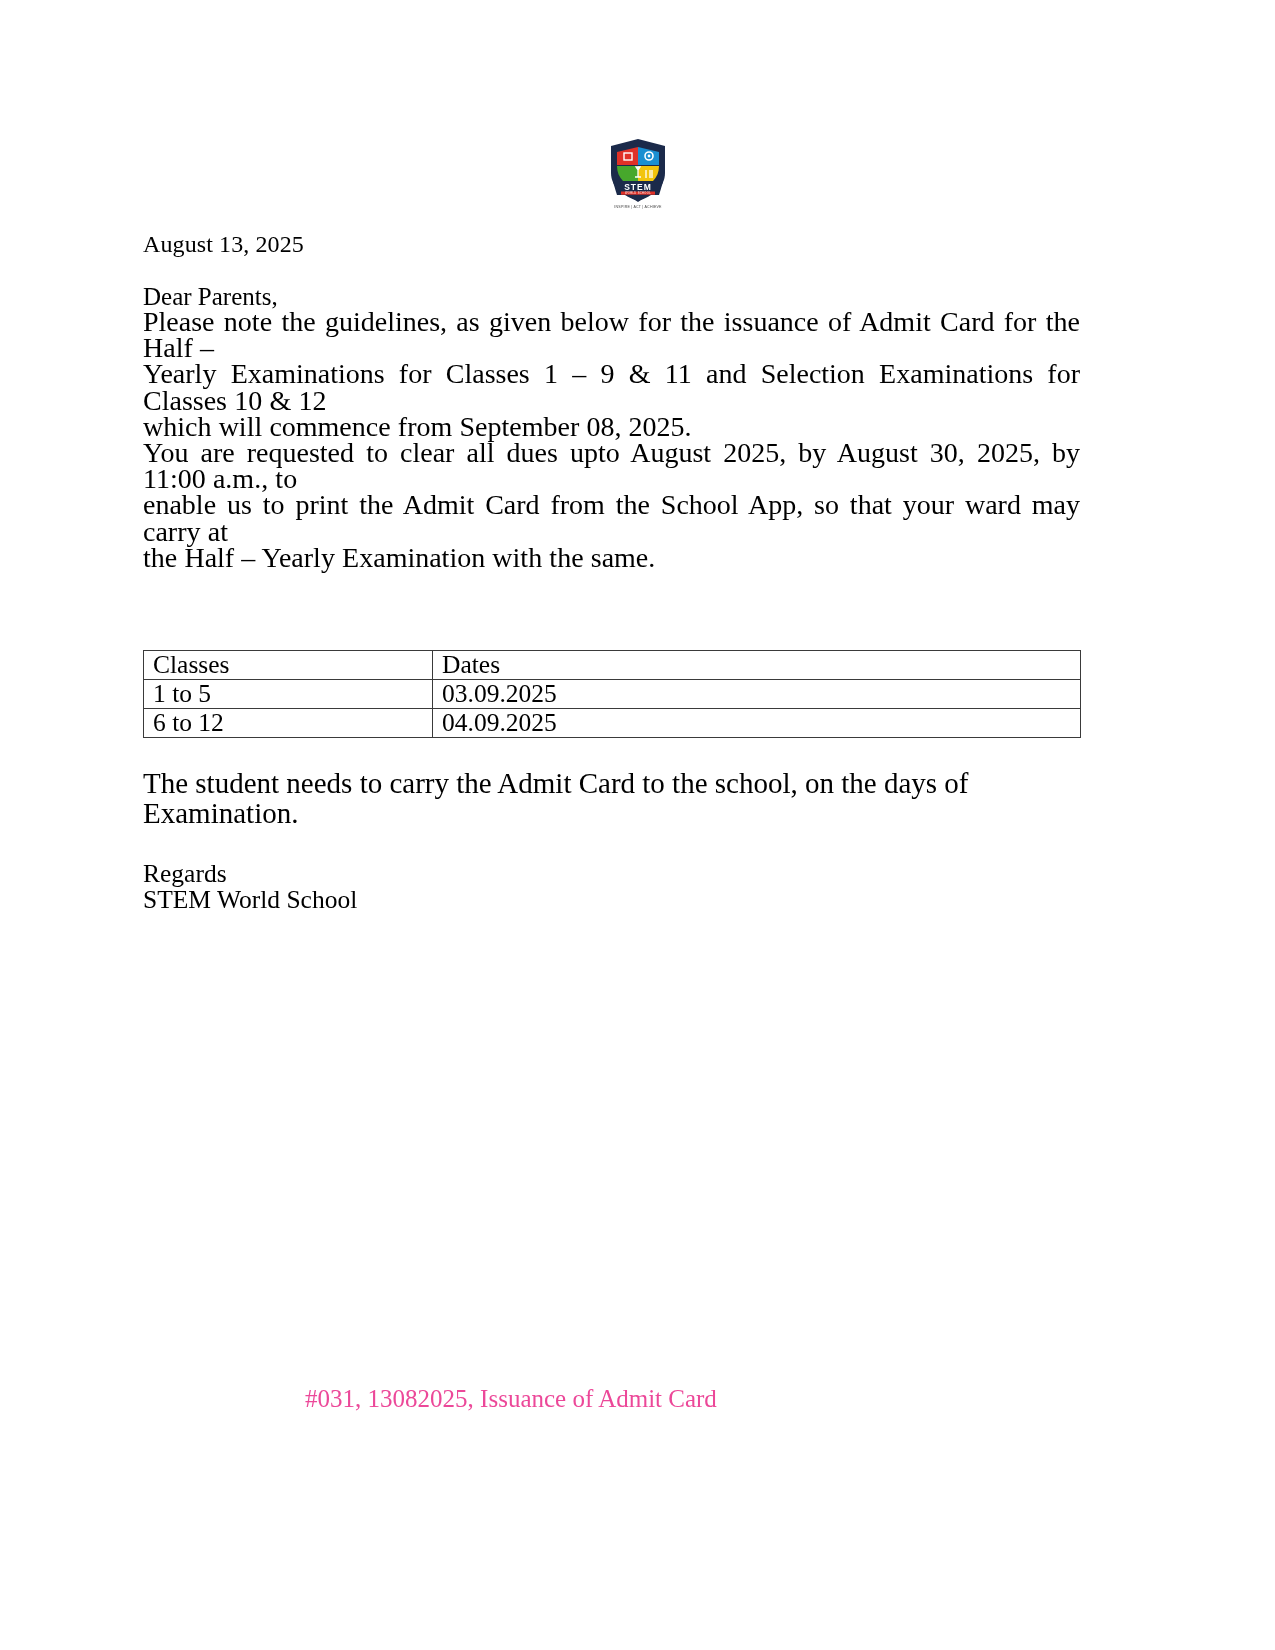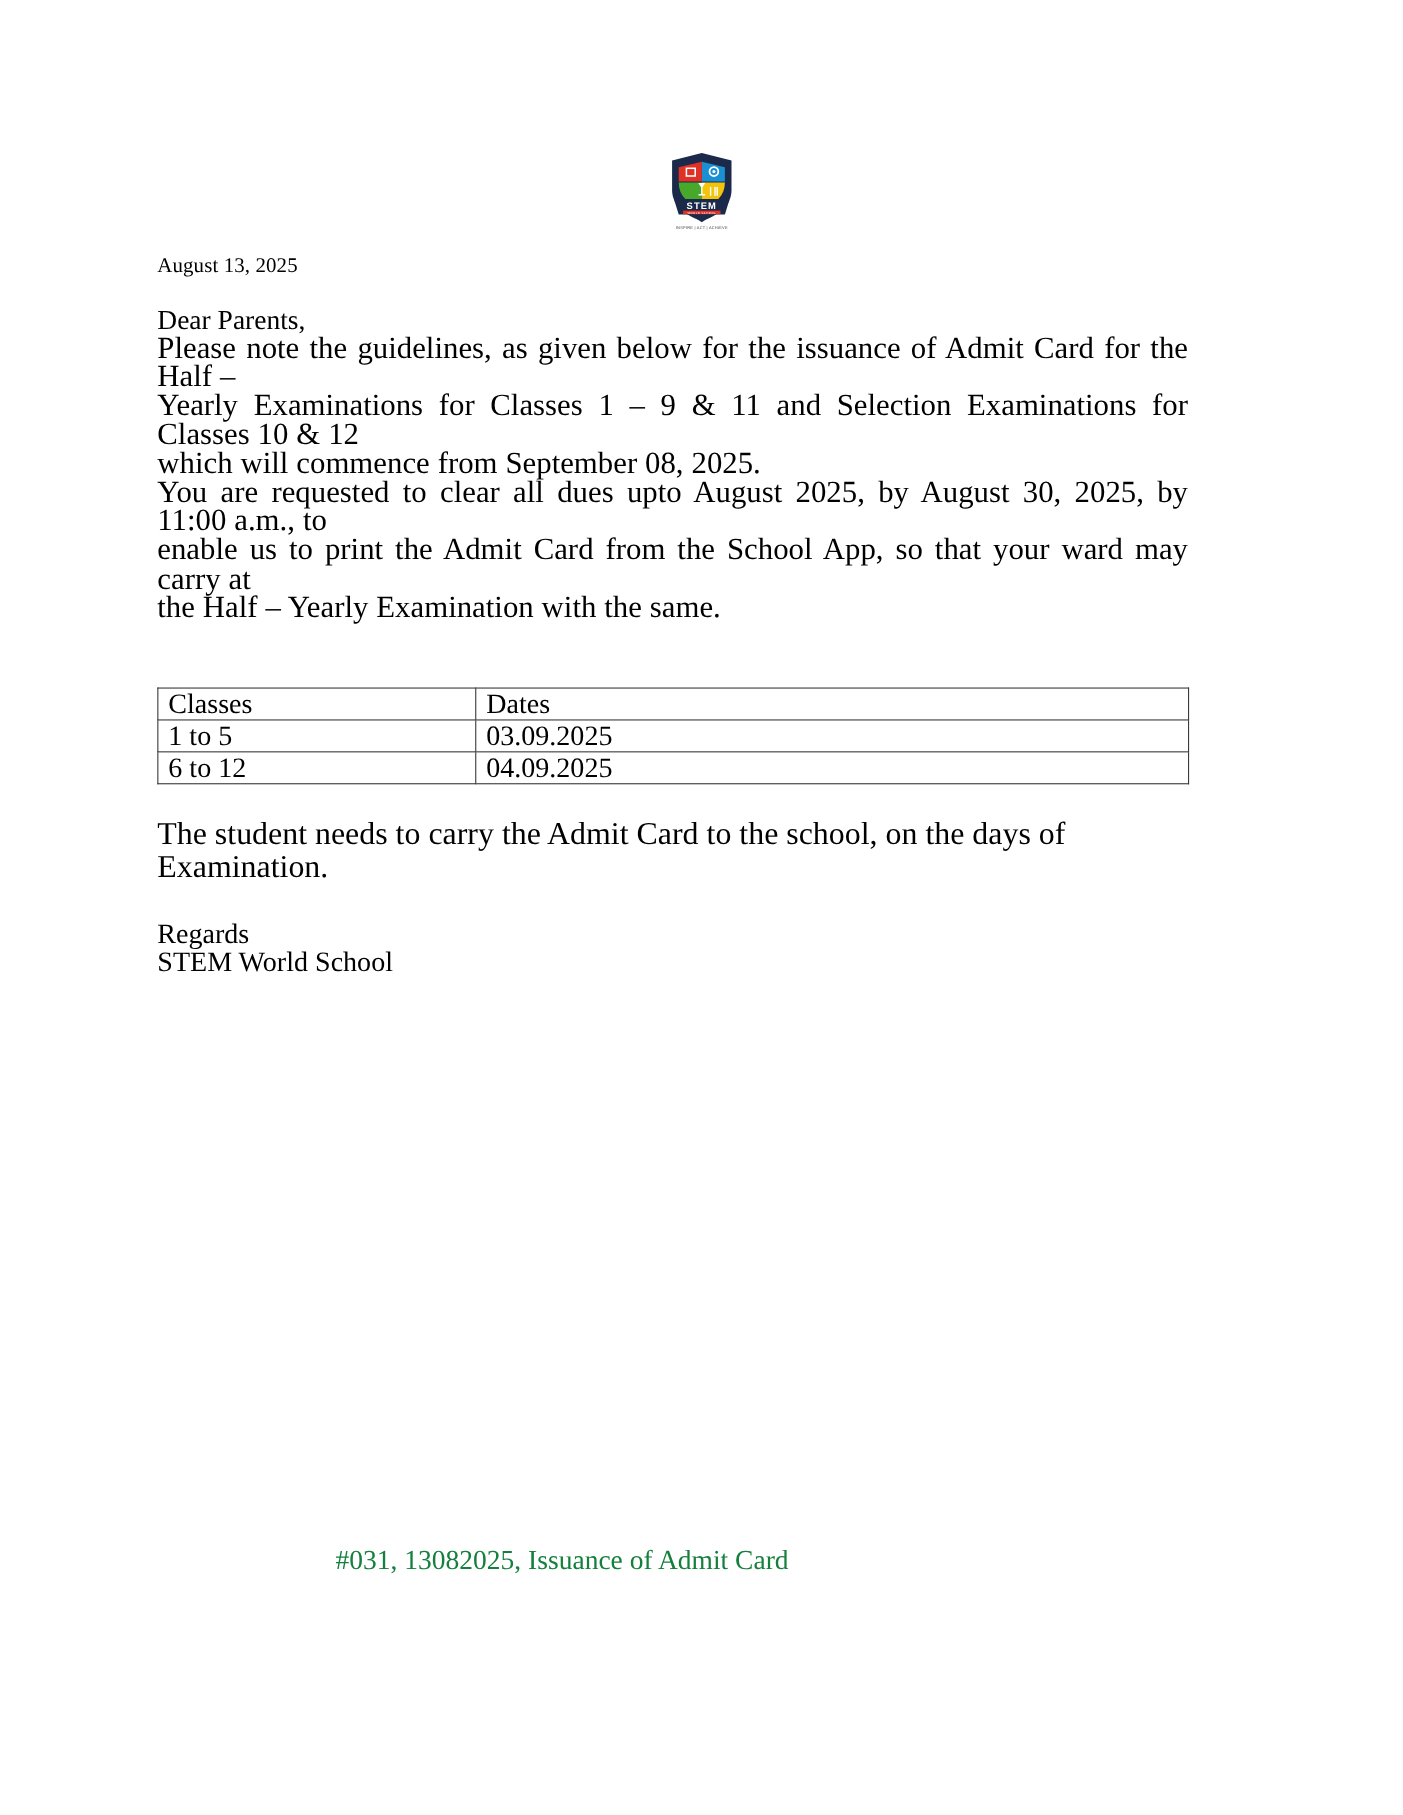--- a/index.html
+++ b/index.html
@@ -43,21 +43,21 @@
   
   .content {
     position: absolute;
     left: 143px;
     top: 0;
     width: 937px;
   }
 
   .date-line {
     margin-top: 232px;
-    font-size: 19px;
+    font-size: 24px;
     line-height: 1.0;
     letter-spacing: 0.1px;
   }
 
   .salutation {
     margin-top: 28px;
     font-size: 25px;
     line-height: 1.0;
   }
 
@@ -70,21 +70,21 @@
     padding: 0;
     word-spacing: 0.2px;
   }
   .para-1 { margin-top: 34px; }
   .para-2 { margin-top: 32px; }
 
   .line-break { display: block; }
 
   
   .sched-table {
-    margin-top: 59px;
+    margin-top: 79px;
     border-collapse: collapse;
     width: 937px;
     table-layout: fixed;
     font-size: 25.5px;
     border-radius: 17px;
   }
   .sched-table td, .sched-table th {
     border: 1.3px solid #3a3a3a;
     text-align: left;
     font-weight: normal;
@@ -110,22 +110,21 @@
   .signoff div { white-space: nowrap; }
 
   
   .footer {
     position: absolute;
     left: 0;
     top: 1385px;
     width: 1022px;
     text-align: center;
     font-size: 25px;
-    color: #15803d;
-    margin-top: 20px;
+    color: #ec4899;
   }
 </style>
 </head>
 <body>
 
 <div class="page">
 
   <div class="logo-wrap">
     <span class="logo">
       <svg width="62" height="72" viewBox="0 0 62 72" xmlns="http://www.w3.org/2000/svg">

